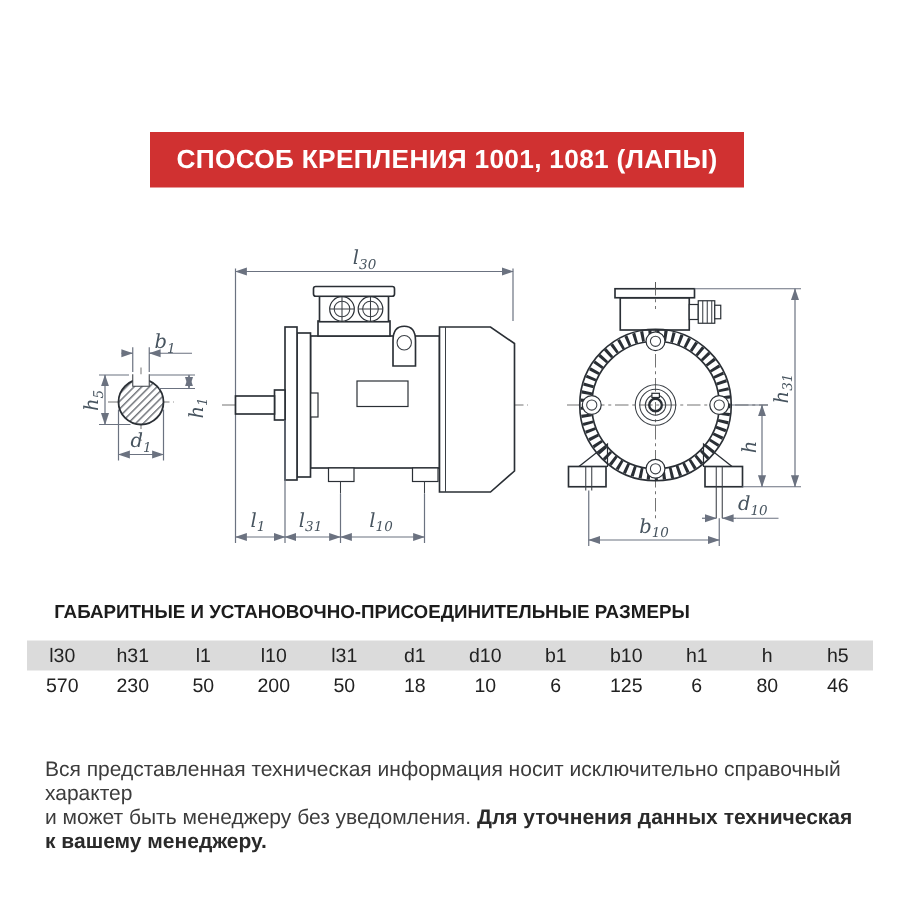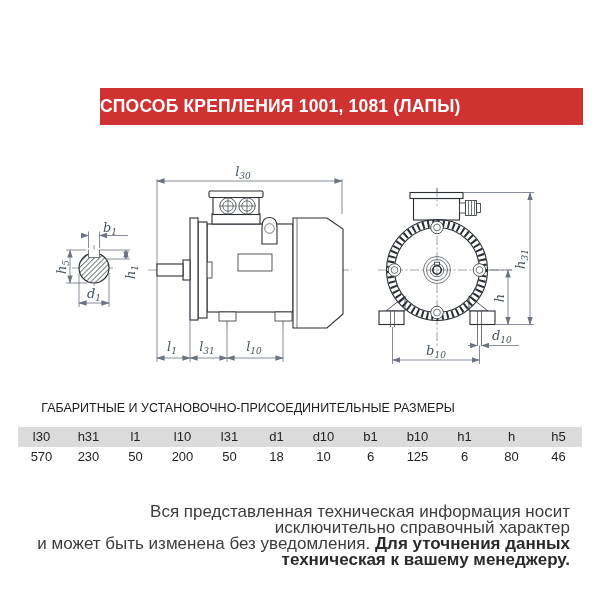--- a/index.html
+++ b/index.html
@@ -1,29 +1,29 @@
 <!DOCTYPE html>
 <html><head>
 <meta charset="utf-8">
 <style>
   html,body{margin:0;padding:0;background:#fff;}
   .page{position:relative;width:600px;height:600px;background:#fff;overflow:hidden;
         font-family:"Liberation Sans",sans-serif;}
-  .banner{position:absolute;left:100px;top:88px;width:483px;height:37px;background:#d03131;
-          display:flex;align-items:center;justify-content:flex-start;}
+  .banner{position:absolute;left:100px;top:88px;width:396px;height:37px;background:#d03131;
+          display:flex;align-items:center;justify-content:center;}
   .banner span{color:#fff;font-weight:bold;font-size:17.5px;letter-spacing:.2px;white-space:nowrap;}
   .drawing{position:absolute;left:0;top:148px;}
   .tbl-title{position:absolute;left:0;top:401px;width:496px;text-align:center;
-             font-size:12.5px;font-weight:normal;color:#1c1c1c;}
+             font-size:12.5px;font-weight:bold;color:#1c1c1c;}
   .dim-table{position:absolute;left:18px;top:427px;width:564px;font-size:13px;color:#222;}
   .row{display:flex;}
   .row.head{background:#dbdbdb;}
   .cell{width:47px;height:20px;line-height:20px;text-align:center;flex:0 0 47px;}
-  .footer{position:absolute;left:30px;top:504px;width:540px;text-align:right;
-          font-size:17px;color:#3c3c3c;line-height:16px;}
+  .footer{position:absolute;left:30px;top:504px;width:540px;text-align:left;
+          font-size:14px;color:#3c3c3c;line-height:16px;}
   .footer b{color:#2a2a2a;}
   
   .thin{stroke:#2a2f35;stroke-width:1.1;fill:none;}
   .thin2{stroke:#3a3f45;stroke-width:.7;fill:none;}
   .wfill{fill:#fff;stroke:#2a2f35;stroke-width:1.1;}
   .wfill2{fill:#fff;stroke:#2a2f35;stroke-width:.8;}
   .dim{stroke:#6b7280;stroke-width:.8;fill:none;}
   .cl{stroke:#555;stroke-width:.55;fill:none;stroke-dasharray:9 2.5 2 2.5;}
   text.dlab{fill:#47545f;font-family:"DejaVu Serif",serif;font-style:italic;font-size:13px;}
   text.dlab .sub{font-size:9px;}
@@ -214,18 +214,18 @@
       <div class="cell">125</div>
       <div class="cell">6</div>
       <div class="cell">80</div>
       <div class="cell">46</div>
     </div>
   </div>
 
   <div class="footer">
     <div>Вся представленная техническая информация носит исключительно справочный характер</div>
     <div>
-      <span>и может быть изменена без уведомления.</span>
+      <span>и может быть менеджеру без уведомления.</span>
       <b>Для уточнения данных техническая к вашему менеджеру.</b>
     </div>
   </div>
 
 </div>
 
 </body></html>

